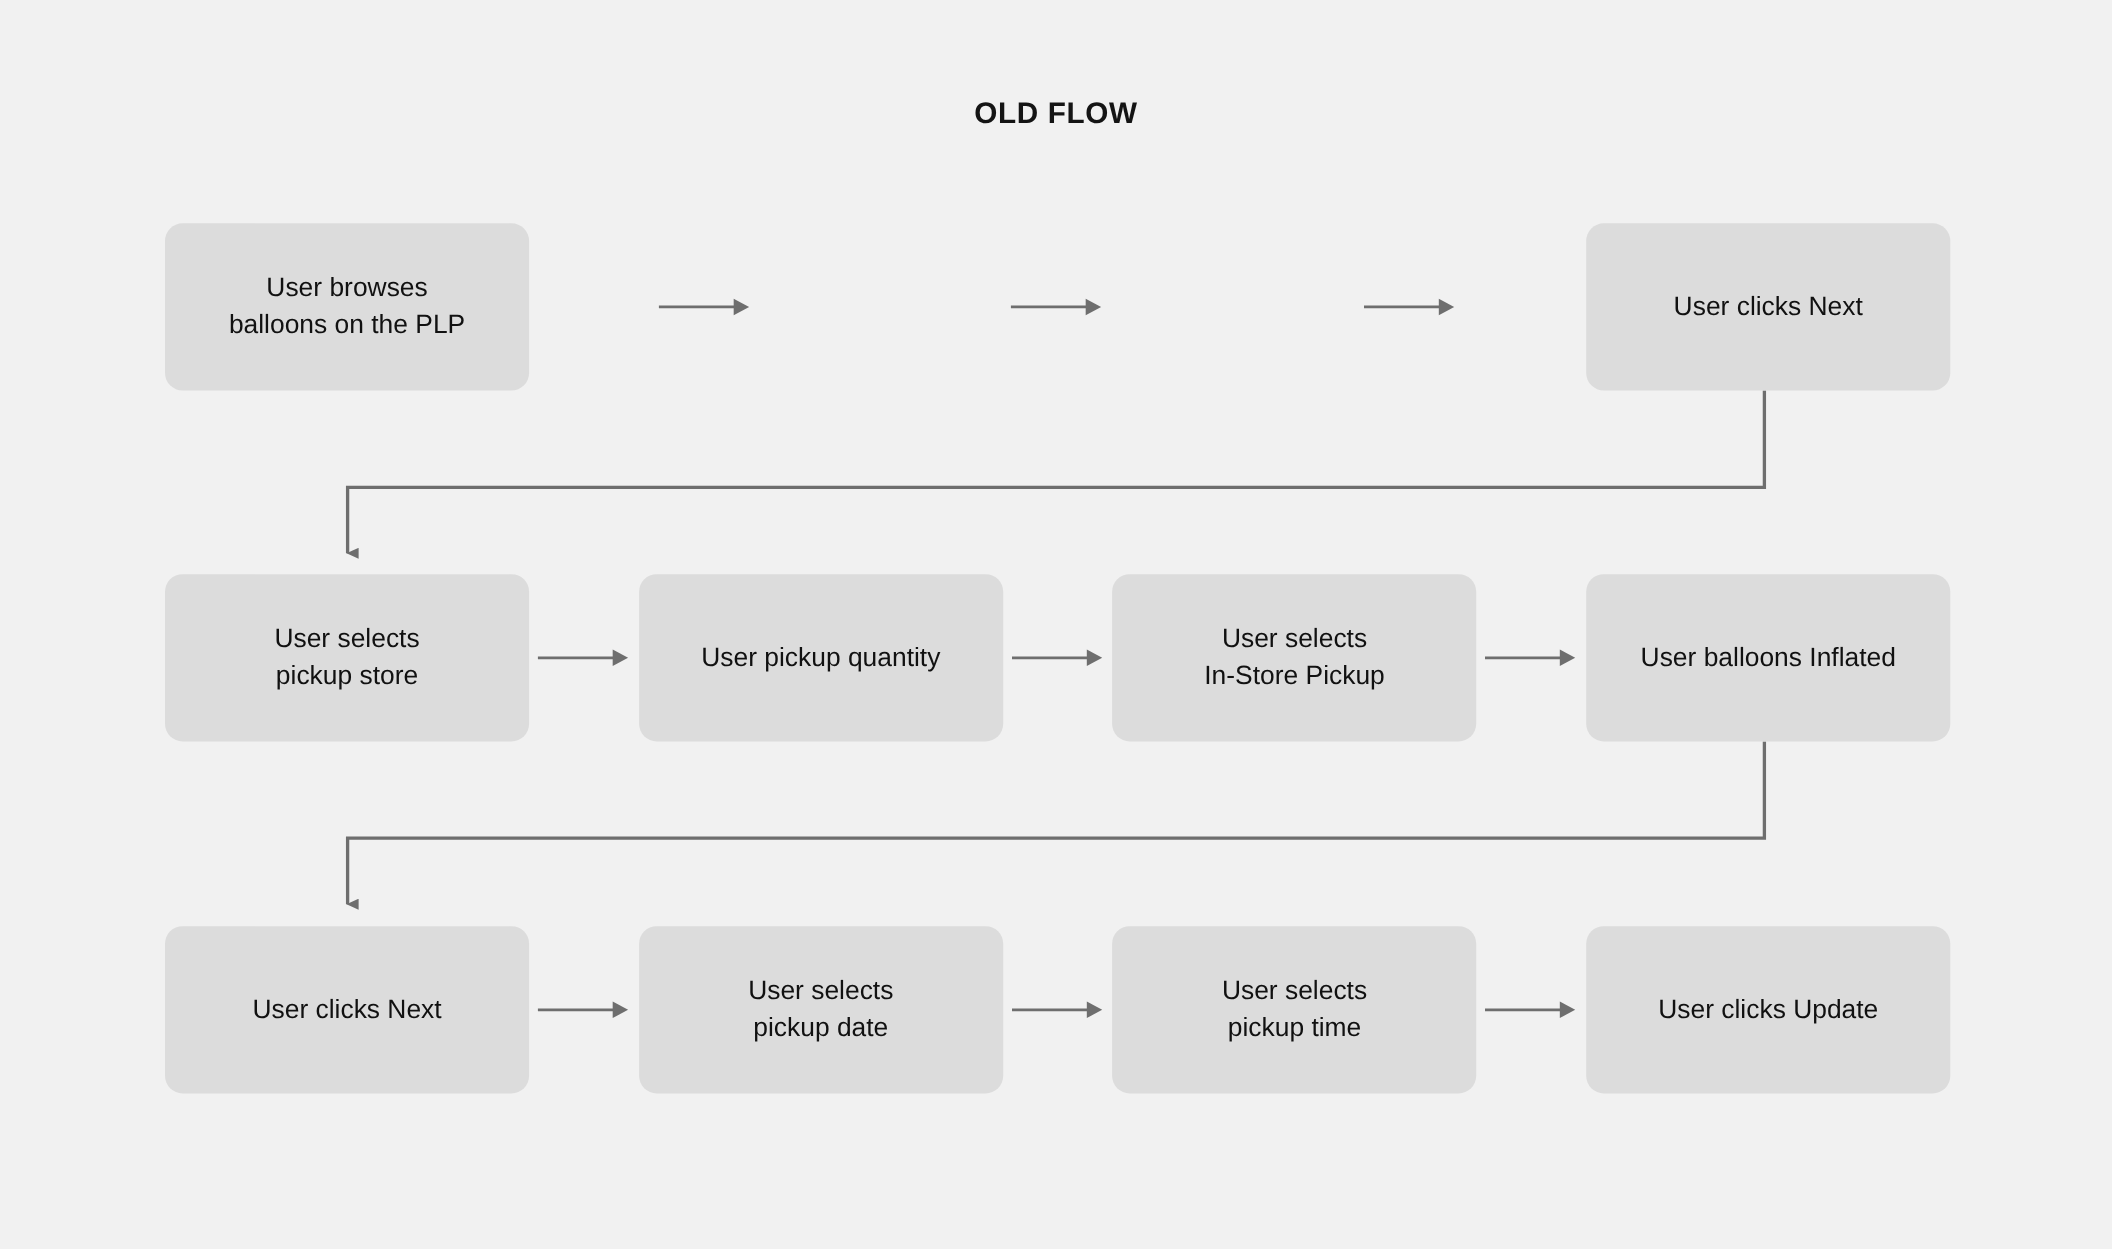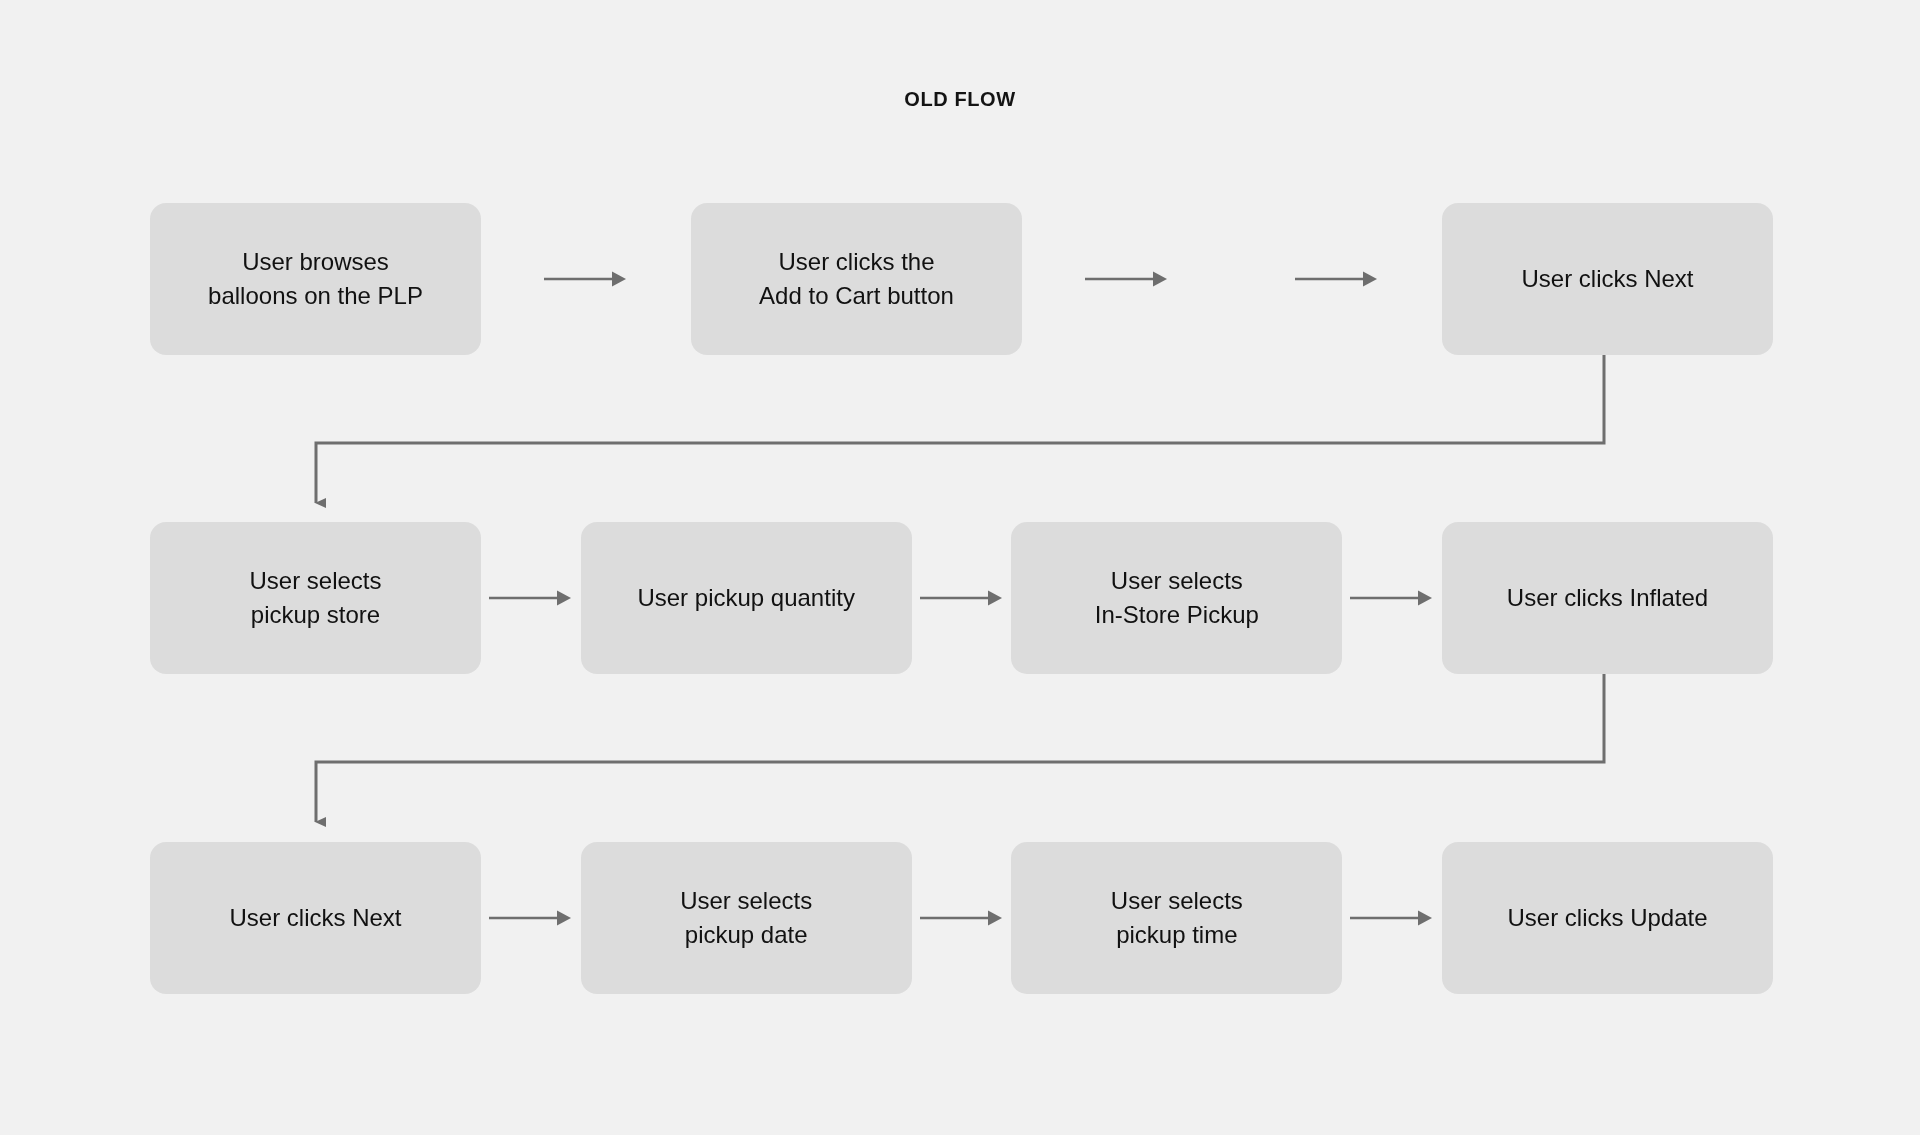--- a/index.html
+++ b/index.html
@@ -19,21 +19,21 @@
     width: 1920px;
     height: 1135px;
     background: #f1f1f1;
   }
   #flow-title {
     position: absolute;
     top: 88px;
     left: 0;
     width: 1920px;
     text-align: center;
-    font-size: 20px;
+    font-size: 27px;
     font-weight: bold;
     letter-spacing: 0.6px;
     color: #141414;
     font-family: "Liberation Sans", sans-serif;
   }
   .row {
     position: absolute;
     left: 150px;
     width: 1623px;
     height: 152px;
@@ -111,24 +111,20 @@
     <div class="node">
       <span class="node-label">User browses
 balloons on the PLP</span>
     </div>
     <div class="h-arrow">
       <svg width="84" height="18" viewBox="0 0 84 18" xmlns="http://www.w3.org/2000/svg">
         <line x1="0" y1="9" x2="70" y2="9" stroke="#6e6e6e" stroke-width="2.5"></line>
         <path d="M68,1.5 L82,9 L68,16.5 Z" fill="#6e6e6e"></path>
       </svg>
     </div>
-    <div class="node">
-      <span class="node-label">User clicks the
-Add to Cart button</span>
-    </div>
     <div class="h-arrow">
       <svg width="84" height="18" viewBox="0 0 84 18" xmlns="http://www.w3.org/2000/svg">
         <line x1="0" y1="9" x2="70" y2="9" stroke="#6e6e6e" stroke-width="2.5"></line>
         <path d="M68,1.5 L82,9 L68,16.5 Z" fill="#6e6e6e"></path>
       </svg>
     </div>
     <div class="h-arrow">
       <svg width="84" height="18" viewBox="0 0 84 18" xmlns="http://www.w3.org/2000/svg">
         <line x1="0" y1="9" x2="70" y2="9" stroke="#6e6e6e" stroke-width="2.5"></line>
         <path d="M68,1.5 L82,9 L68,16.5 Z" fill="#6e6e6e"></path>
@@ -163,21 +159,21 @@
       <span class="node-label">User selects
 In-Store Pickup</span>
     </div>
     <div class="h-arrow">
       <svg width="84" height="18" viewBox="0 0 84 18" xmlns="http://www.w3.org/2000/svg">
         <line x1="0" y1="9" x2="70" y2="9" stroke="#6e6e6e" stroke-width="2.5"></line>
         <path d="M68,1.5 L82,9 L68,16.5 Z" fill="#6e6e6e"></path>
       </svg>
     </div>
     <div class="node">
-      <span class="node-label">User clicks Inflated</span>
+      <span class="node-label">User balloons Inflated</span>
     </div>
   </div>
 
   <div class="row" id="row-3">
     <div class="node">
       <span class="node-label">User clicks Next</span>
     </div>
     <div class="h-arrow">
       <svg width="84" height="18" viewBox="0 0 84 18" xmlns="http://www.w3.org/2000/svg">
         <line x1="0" y1="9" x2="70" y2="9" stroke="#6e6e6e" stroke-width="2.5"></line>

